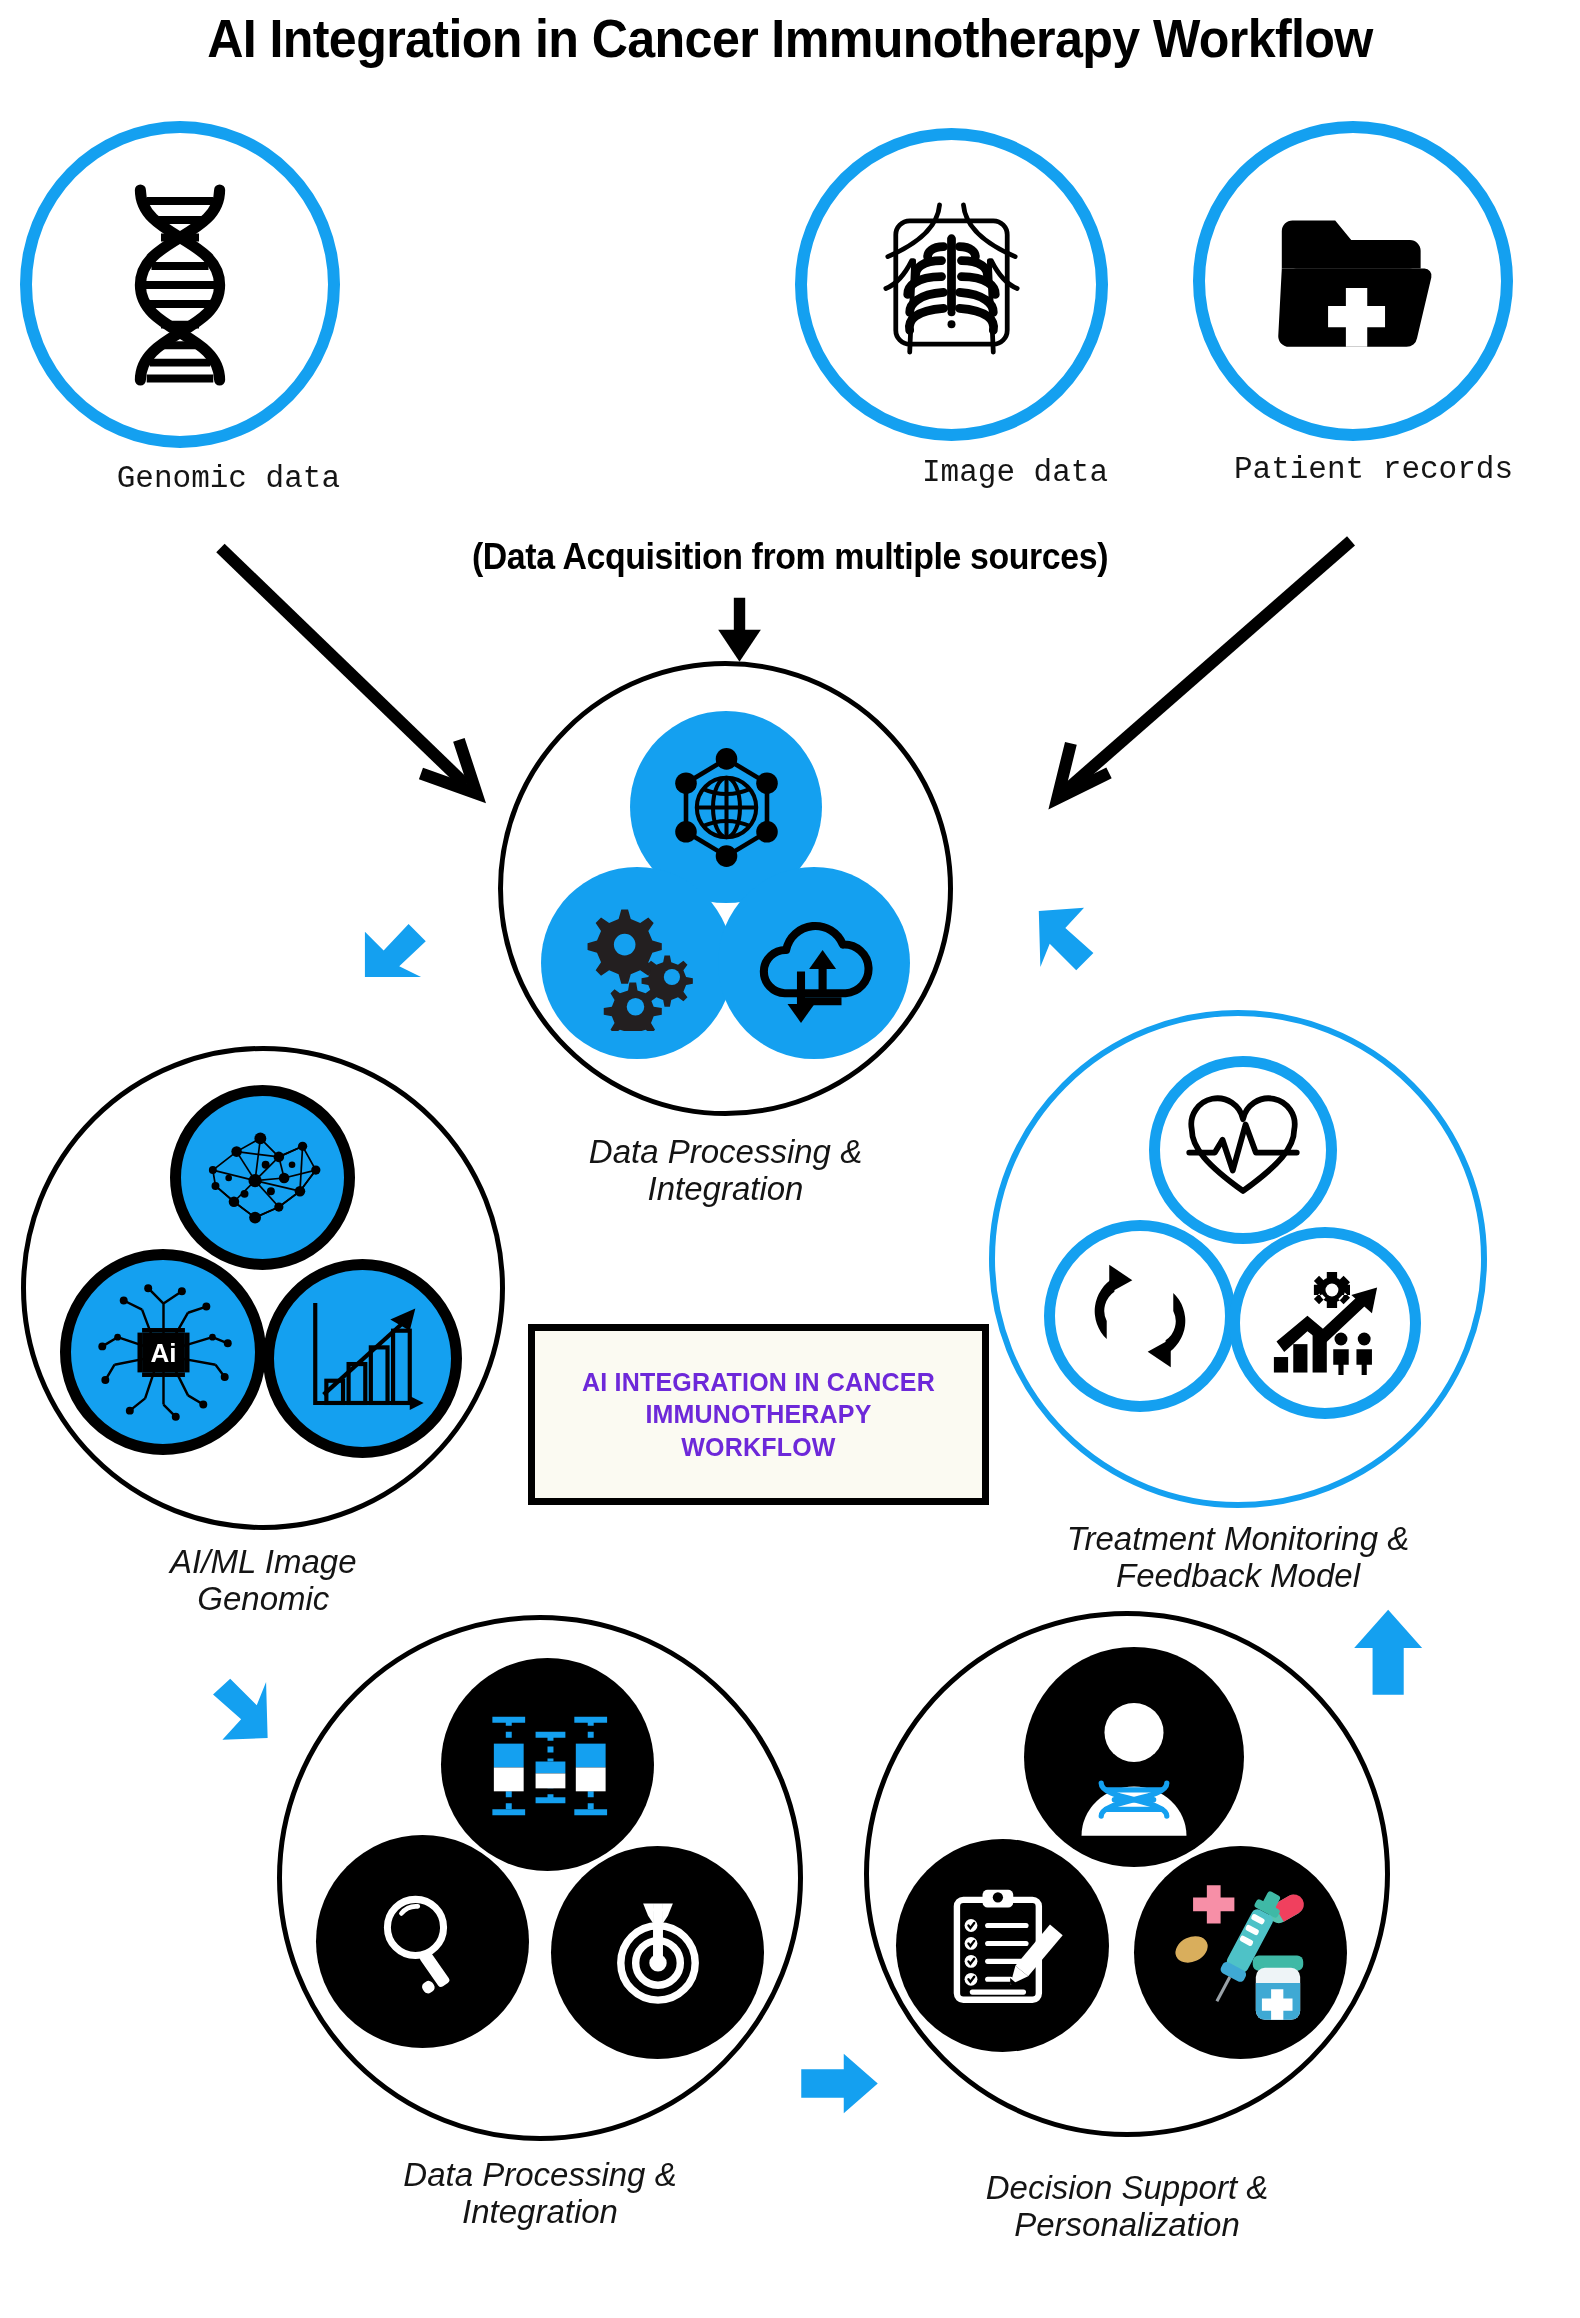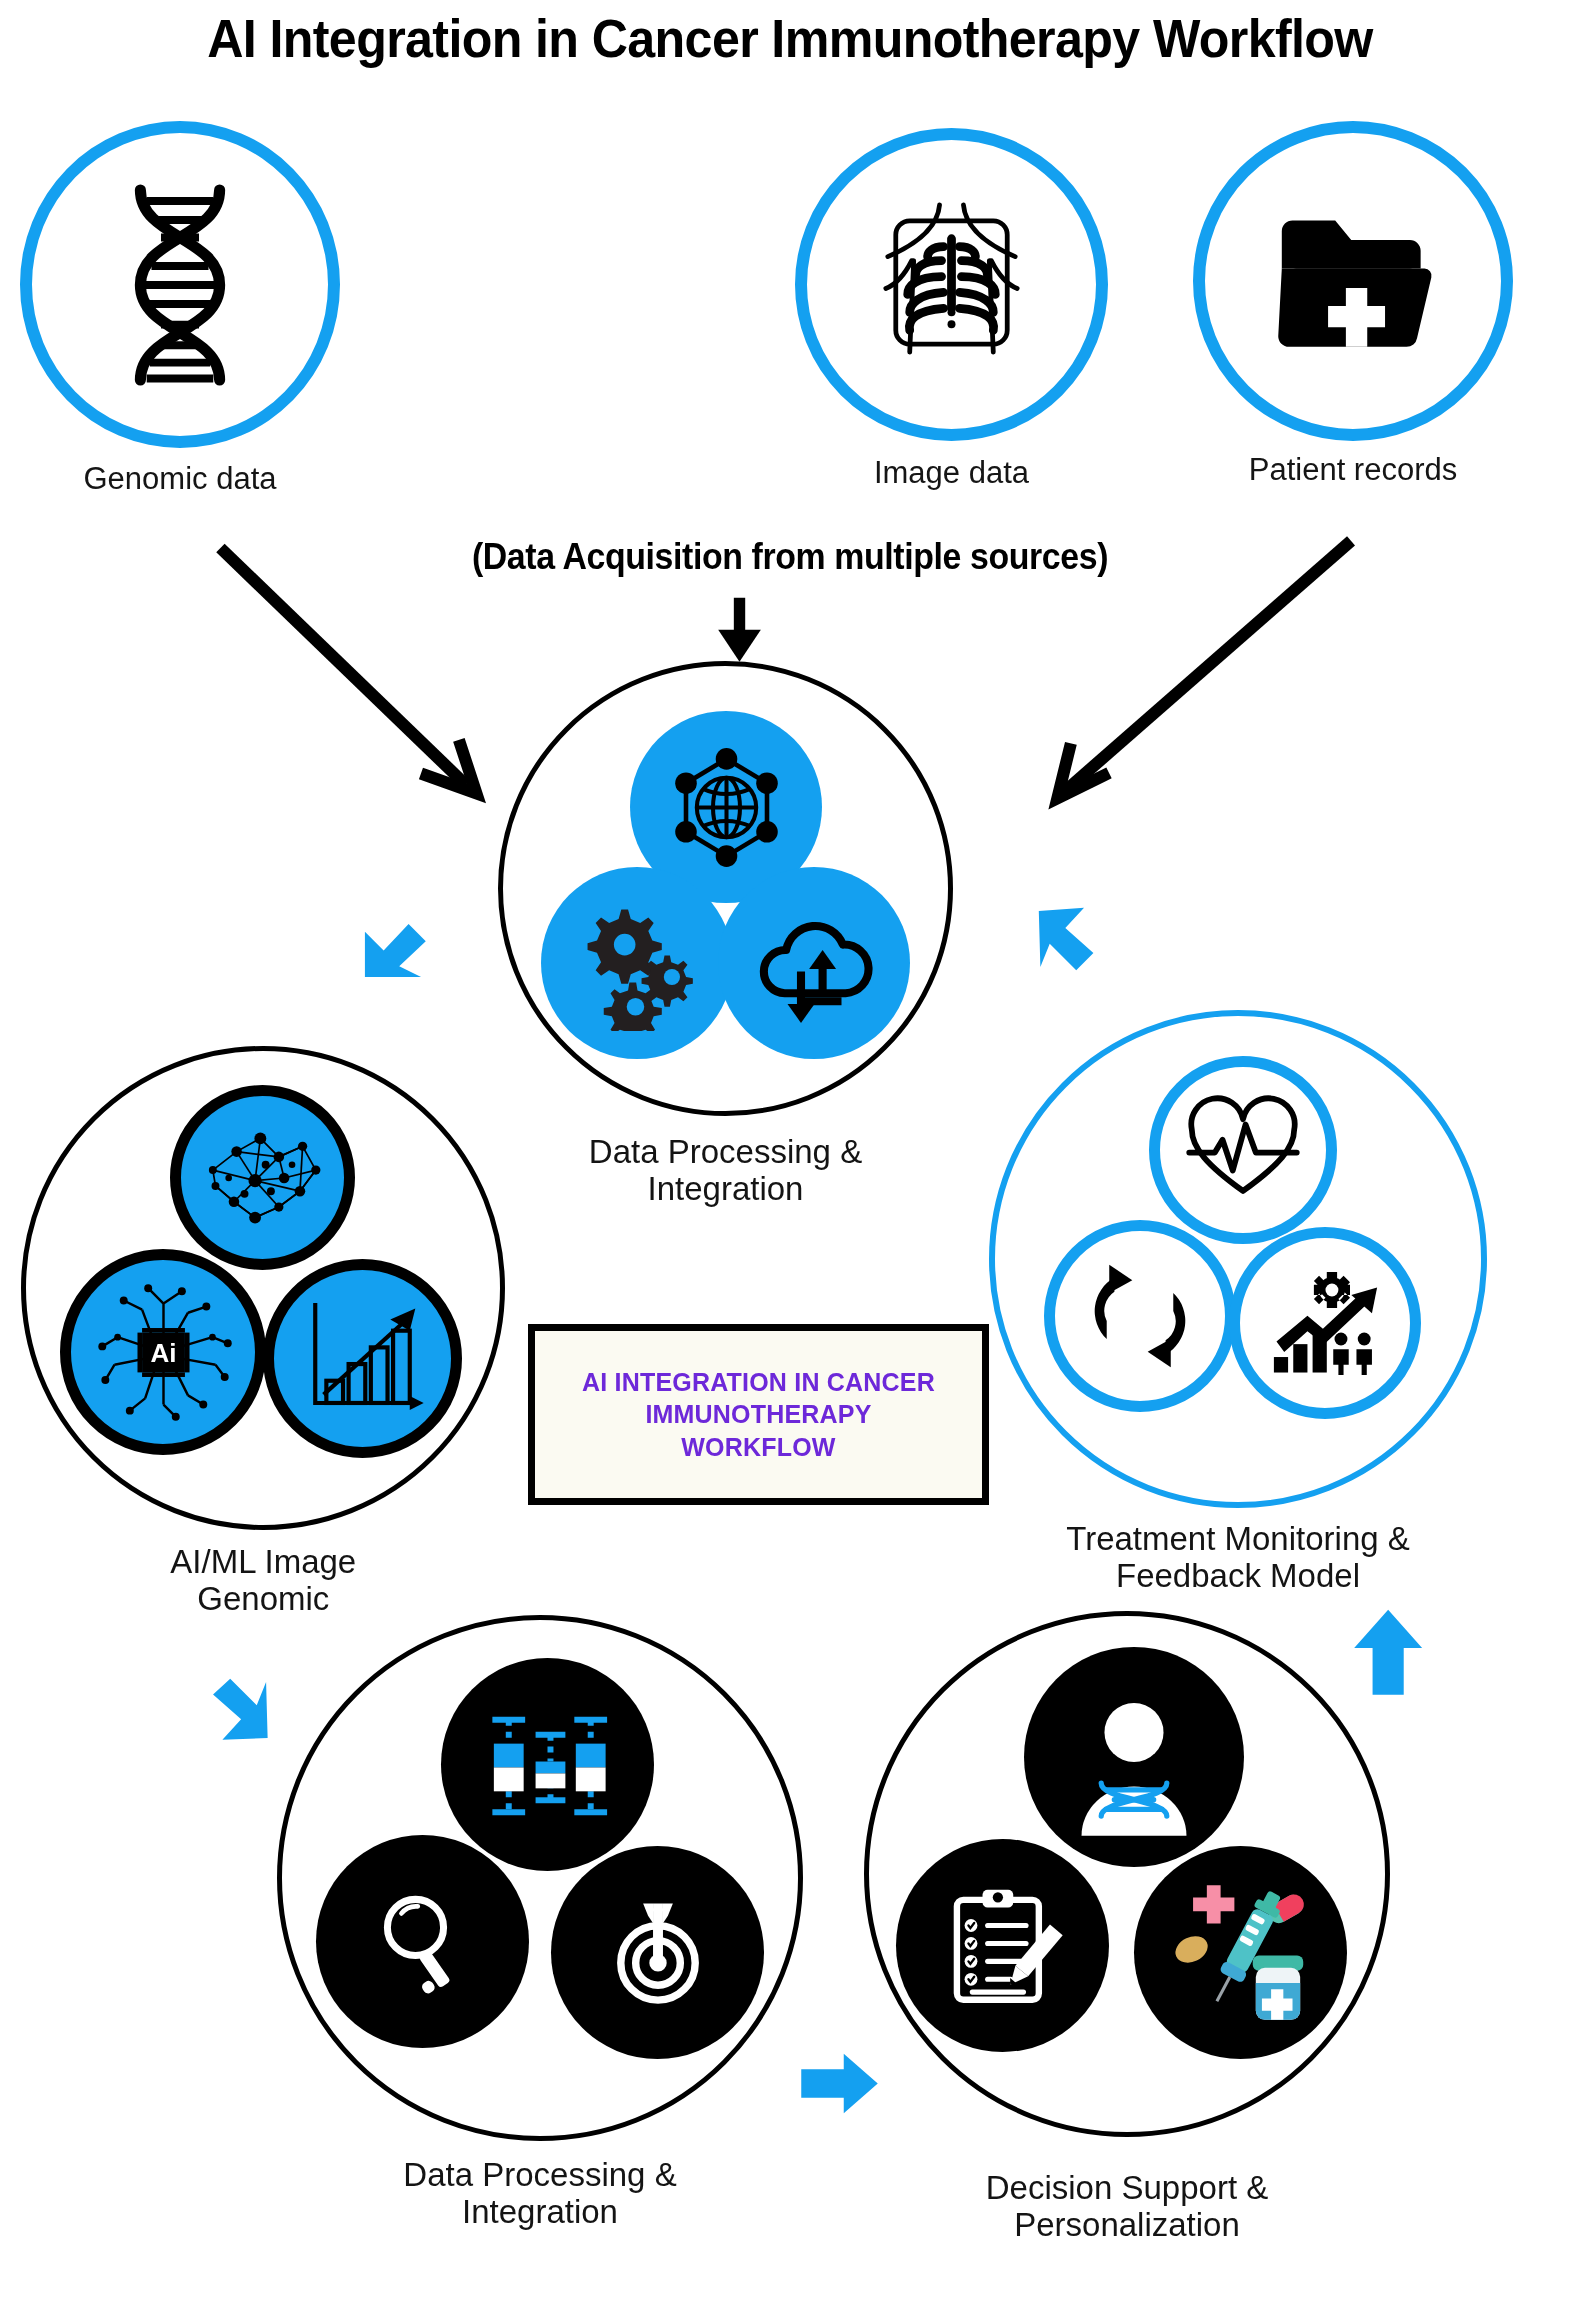--- a/index.html
+++ b/index.html
@@ -16,23 +16,23 @@
   }
 
   
   .src{position:absolute;}
   .src .ring{
     position:absolute;left:0;top:0;border-radius:50%;
     border:12.8px solid #14a0f0;background:#fff;box-sizing:border-box;
     display:flex;align-items:center;justify-content:center;
   }
   .src .cap{
-    position:absolute;width:100%;text-align:center;
+    position:absolute;width:100%;text-align:right;
     font-size:31px;font-weight:400;color:#151515;white-space:nowrap;
-    font-family:Liberation Sans, sans-serif;
+    font-family:Liberation Mono, monospace;
   }
 
   
   .acq-label{
     position:absolute;left:0;top:536px;width:1580px;text-align:center;
     font-size:36px;font-weight:700;letter-spacing:-0.4px;
     transform:scaleX(.94);transform-origin:center top;white-space:nowrap;
   }
 
   
@@ -40,20 +40,21 @@
   .node .outline{
     position:absolute;left:0;top:0;border-radius:50%;box-sizing:border-box;
     background:#fff;
   }
   .node.ol-black .outline{border:5px solid #000;}
   .node.ol-blue  .outline{border:6.4px solid #14a0f0;}
   .node .label{
     position:absolute;width:140%;left:-20%;text-align:center;
     font-size:33px;line-height:1.12;color:#141414;font-weight:400;
     font-family:"Liberation Sans","DejaVu Sans",sans-serif;
+    font-style:italic;
   }
 
   
   .chip{position:absolute;border-radius:50%;box-sizing:border-box;
         display:flex;align-items:center;justify-content:center;overflow:hidden;}
   .chip.blue-fill{background:#14a0f0;}
   .chip.black-fill{background:#000;}
   .chip.black-ring-blue{background:#14a0f0;border:11.4px solid #000;}
   .chip.blue-ring-white{background:#fff;border:11.4px solid #14a0f0;}
 

